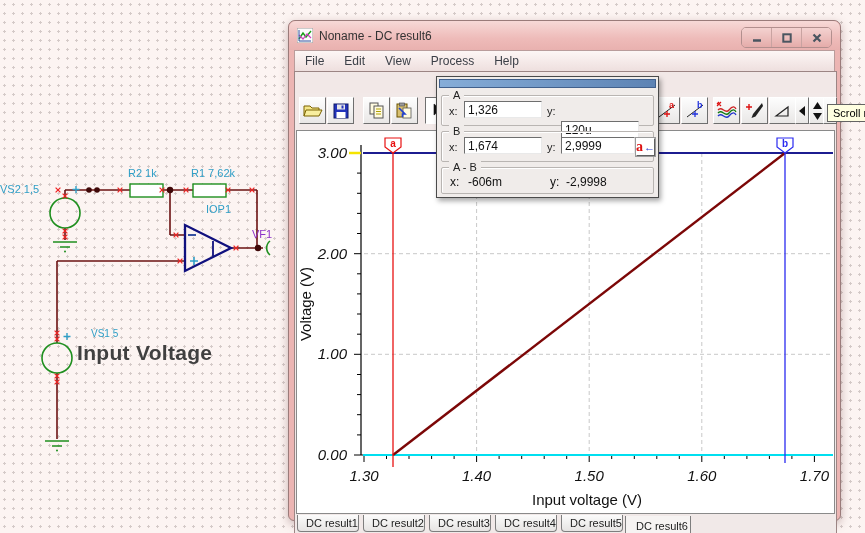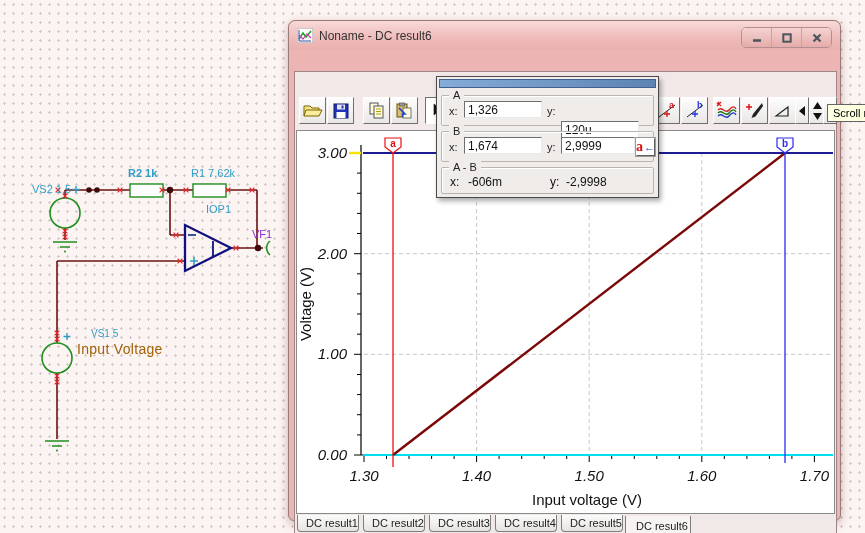--- a/index.html
+++ b/index.html
@@ -7,21 +7,21 @@
     position:relative;width:865px;height:533px;overflow:hidden;
     font-family:"Liberation Sans",sans-serif;
     background-color:#fcf4f2;
     background-image:radial-gradient(#d4cac8 1px, transparent 1.3px);
     background-size:9px 9px;
   }
   .abs{position:absolute;}
   
   .schlbl{position:absolute;font-size:11px;color:#2f9ec6;white-space:nowrap;}
   .schlbl.purple{color:#8d32c8;}
-  .annotation{position:absolute;font-size:14px;font-weight:400;color:#a16207;white-space:nowrap;letter-spacing:.3px;}
+  .annotation{position:absolute;font-size:21px;font-weight:700;color:#404040;white-space:nowrap;letter-spacing:.3px;}
   
   .win{
     position:absolute;left:288px;top:20px;width:553px;height:501px;
     background:#ecb5b3;border:1px solid #9a7b7a;border-radius:7px 7px 6px 6px;
     box-shadow:0 3px 10px rgba(110,60,60,.35);box-sizing:border-box;
   }
   .titlebar{position:absolute;left:0;top:0;right:0;height:29px;
     background:linear-gradient(#f7d9d7,#eebbb9 60%,#e9b1af);
     border-radius:7px 7px 0 0;display:flex;align-items:center;padding:0 8px;box-sizing:border-box;}
   .title-text{font-size:12px;color:#333;margin-left:6px;text-align:right;}
@@ -148,22 +148,22 @@
     <use href="#xm" x="65" y="196"></use>
       <use href="#xm" x="65" y="231"></use>
       <use href="#xm" x="65" y="237"></use>
     <use href="#xm" x="57" y="333"></use>
       <use href="#xm" x="57" y="339"></use>
       <use href="#xm" x="57" y="376"></use>
       <use href="#xm" x="57" y="382"></use>
   </g>
 </svg>
 
-<span class="schlbl" style="left:0;top:183px;padding-left:32px;">VS2 1,5</span>
-<span class="schlbl" style="left:128px;top:167px;font-weight:bold;">R2 1k</span>
+<span class="schlbl" style="left:0;top:183px;">VS2 1,5</span>
+<span class="schlbl" style="left:128px;top:167px;">R2 1k</span>
 <span class="schlbl" style="left:191px;top:167px;">R1 7,62k</span>
 <span class="schlbl" style="left:206px;top:203px;">IOP1</span>
 <span class="schlbl purple" style="left:252px;top:228px;">VF1</span>
 <span class="schlbl" style="left:91px;top:328px;font-size:10px;">VS1 5</span>
 <span class="annotation" style="left:77px;top:341px;">Input Voltage</span>
 
 <div class="win">
   <div class="titlebar">
     <svg width="16" height="15" viewBox="0 0 16 15">
       <rect x="0" y="0" width="16" height="15" fill="#fdfdfd" stroke="#9a9a9a" stroke-width="1"></rect>
@@ -184,20 +184,27 @@
           </svg>
       </div>
       <div class="cap-btn">
         <svg width="10" height="10" viewBox="0 0 10 10">
             <path d="M1.5 1.5 L8.5 8.5 M8.5 1.5 L1.5 8.5" stroke="#4a5560" stroke-width="2.2"></path>
           </svg>
       </div>
     </div>
   </div>
 
+  <div class="menubar">
+    <span class="menu-item">File</span>
+    <span class="menu-item">Edit</span>
+    <span class="menu-item">View</span>
+    <span class="menu-item">Process</span>
+    <span class="menu-item">Help</span>
+  </div>
 
   <div class="wincontent">
 
     <div class="toolbar">
       <div class="tbtn" style="left:4px;">
         <svg width="20" height="15" viewBox="0 0 20 15">
           <path d="M1 13 V3 H7 L9 5 H16 V7" fill="#f4e78a" stroke="#7a6200" stroke-width="1"></path>
           <path d="M3 7 H19 L16 13 H1 Z" fill="#f8ee9e" stroke="#7a6200" stroke-width="1"></path>
         </svg>
       </div>

